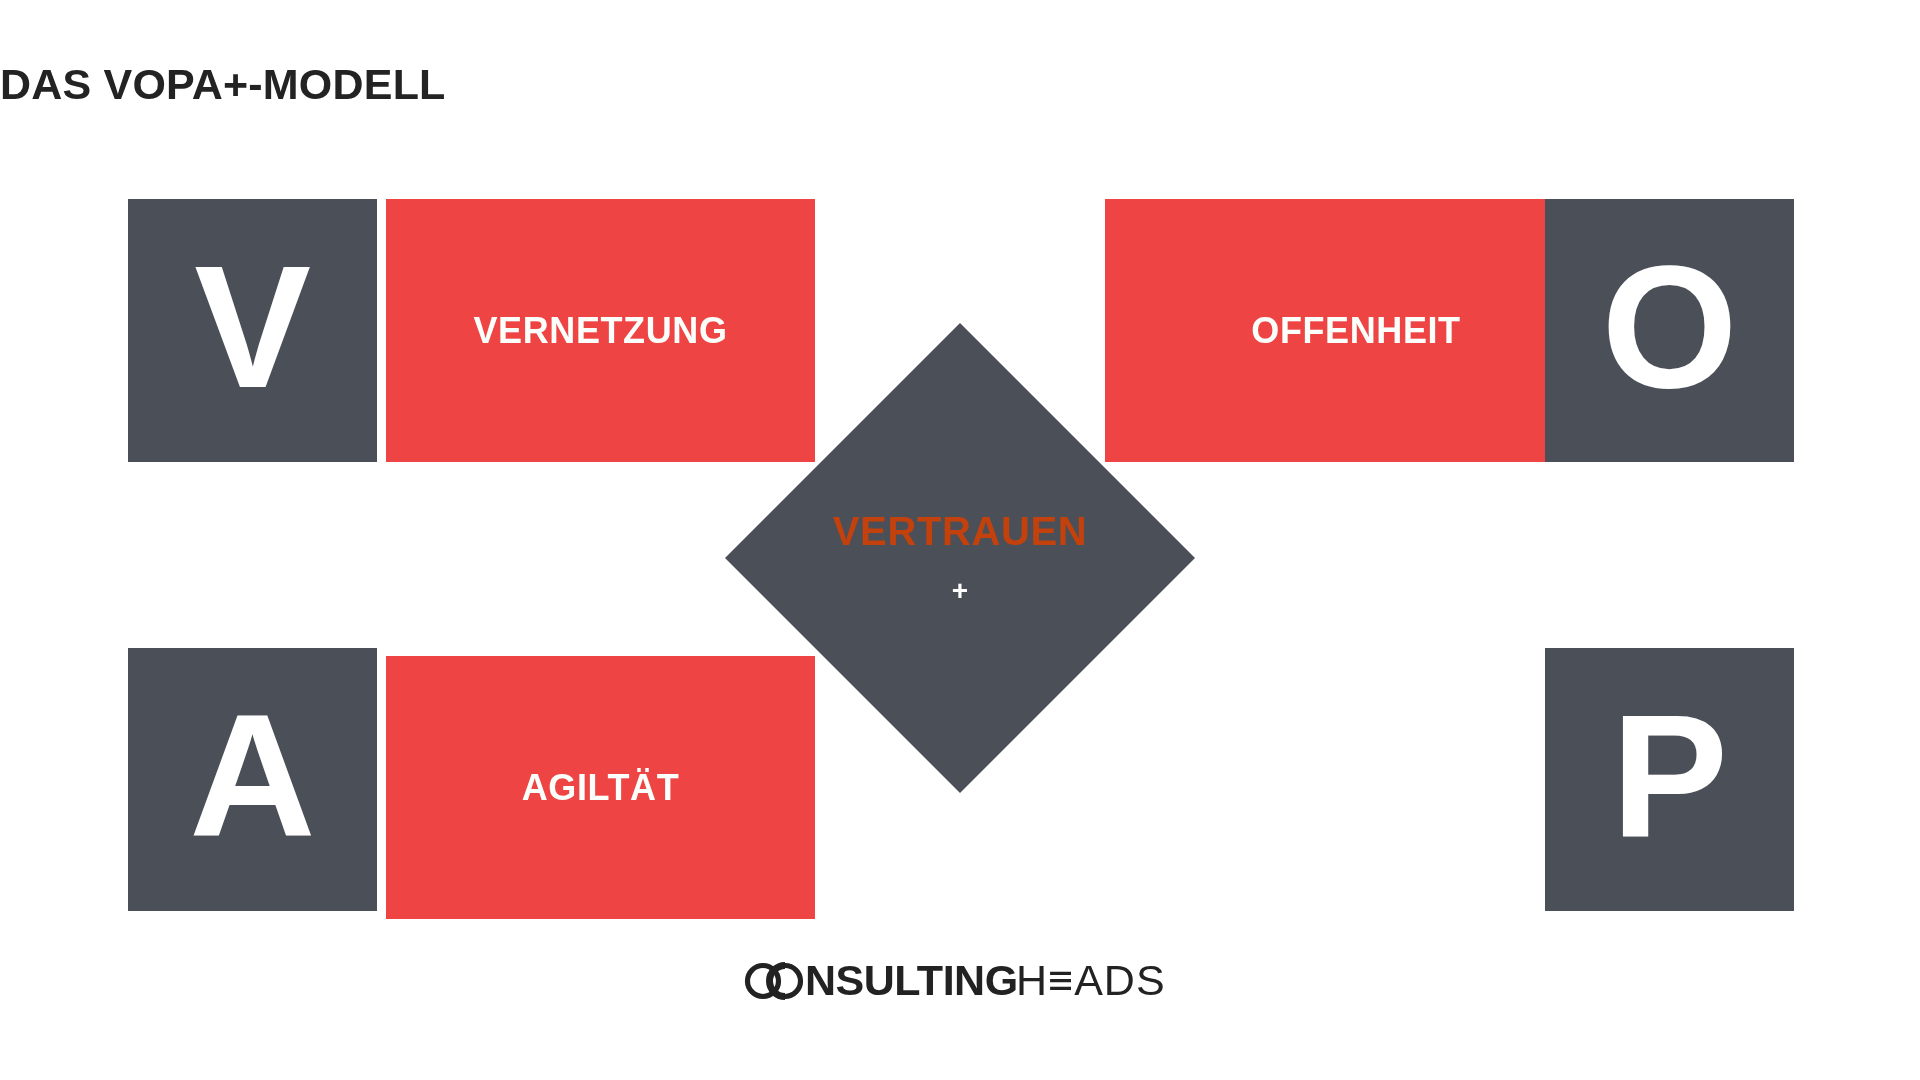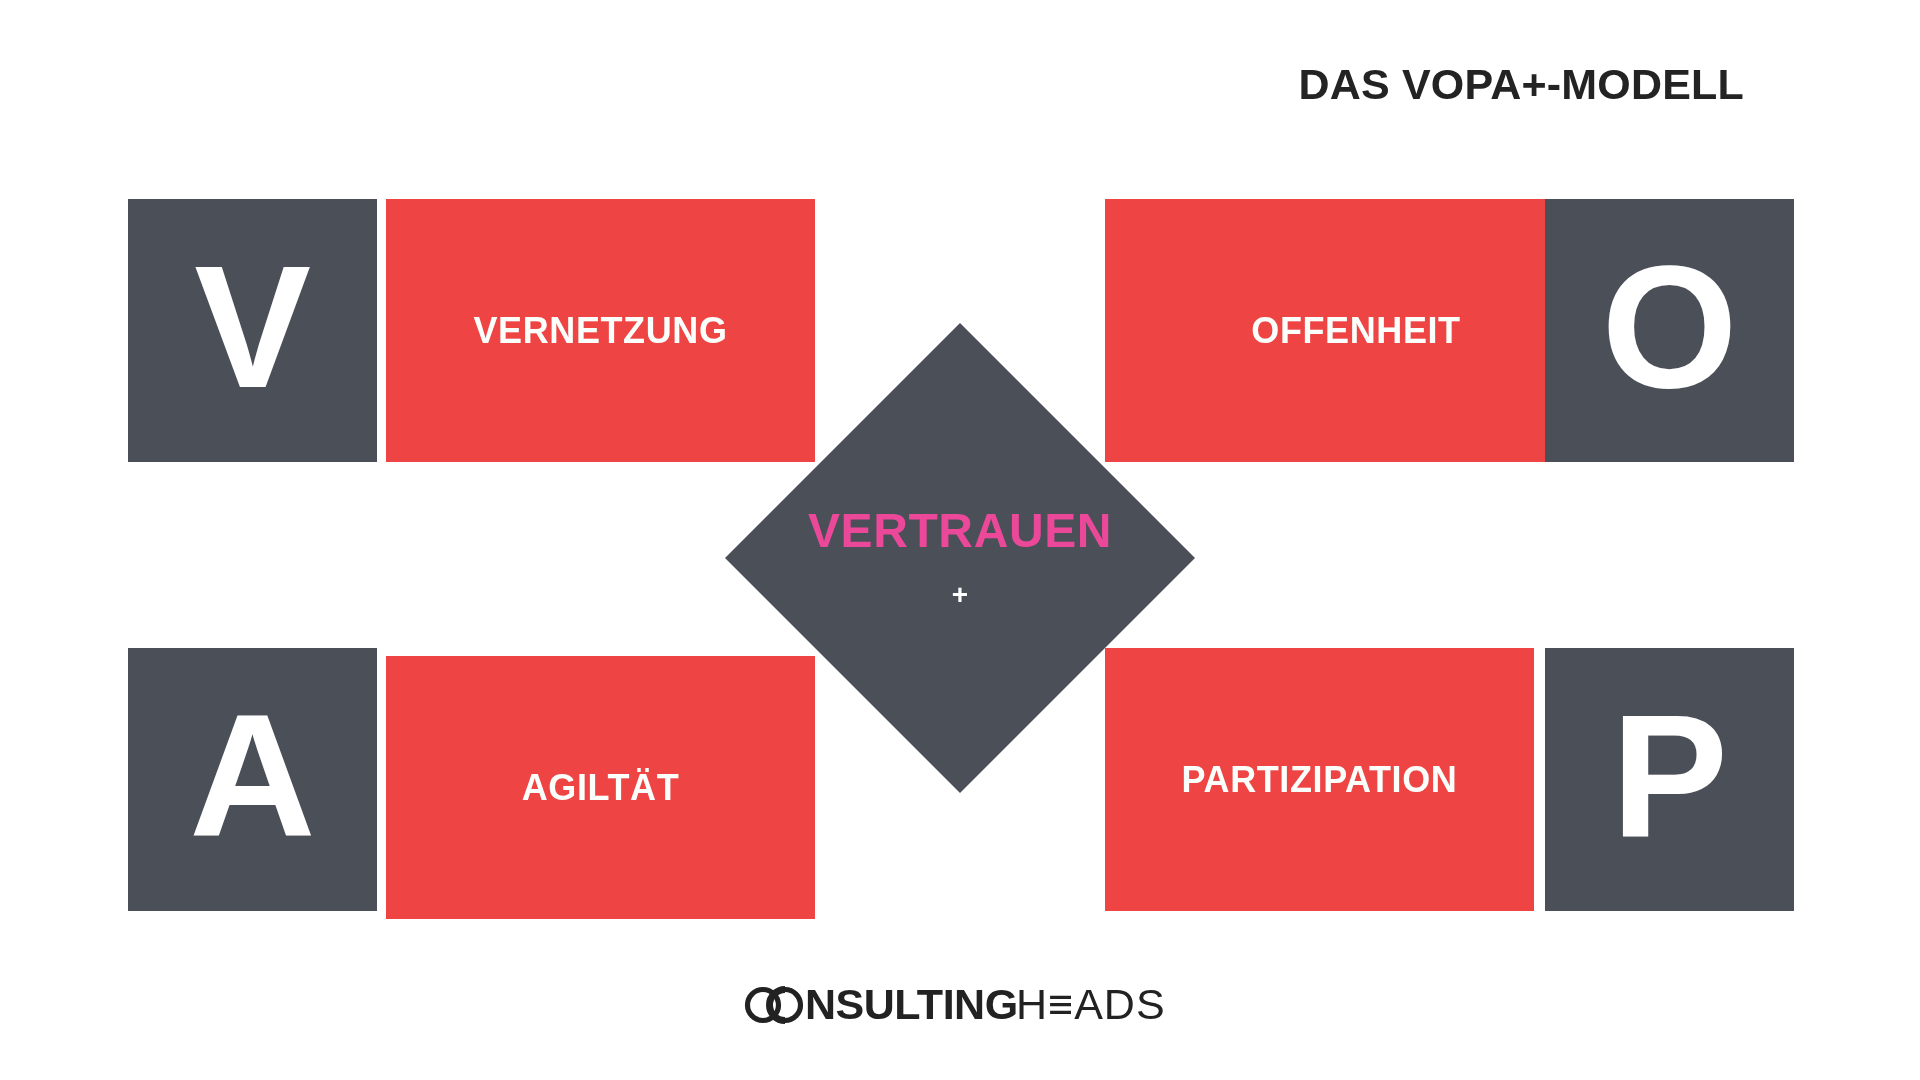--- a/index.html
+++ b/index.html
@@ -19,21 +19,21 @@
     background: #ffffff;
     overflow: hidden;
   }
 
   
   #title {
     position: absolute;
     left: 0;
     top: 60px;
     width: 1744px;
-    text-align: right;
+    text-align: left;
     font-size: 43px;
     font-weight: 700;
     letter-spacing: 0.2px;
     color: #232323;
     white-space: nowrap;
   }
 
   
   .letter-box {
     position: absolute;
@@ -94,23 +94,23 @@
   }
   #diamond-text {
     position: absolute;
     inset: 0;
     display: flex;
     flex-direction: column;
     align-items: center;
     justify-content: center;
   }
   #diamond-title {
-    font-size: 48px;
+    font-size: 40px;
     font-weight: 700;
-    color: #ec4899;
+    color: #c2410c;
     letter-spacing: 0.6px;
     line-height: 1;
     white-space: nowrap;
   }
   #diamond-plus {
     margin-top: 26px;
     font-size: 28px;
     font-weight: 700;
     color: #ffffff;
     line-height: 1;
@@ -118,21 +118,20 @@
 
   
   #logo {
     position: absolute;
     left: 0;
     top: 955px;
     width: 1920px;
     display: flex;
     align-items: center;
     justify-content: center;
-    margin-top: 24px;
   }
   #logo svg { display: block; }
 </style>
 </head>
 <body>
 
 <div id="canvas">
 
   <div id="title">DAS VOPA+-MODELL</div>
 
@@ -161,23 +160,20 @@
   </div>
 
   <div class="letter-box" id="box-a">
     <span class="letter-glyph">A</span>
   </div>
 
   <div class="pillar-box" id="box-agil">
     <span class="pillar-label">AGILTÄT</span>
   </div>
 
-  <div class="pillar-box" id="box-part">
-    <span class="pillar-label">PARTIZIPATION</span>
-  </div>
 
   <div class="letter-box" id="box-p">
     <span class="letter-glyph">P</span>
   </div>
 
   <div id="logo">
     <svg width="470" height="52" viewBox="0 0 470 52" aria-hidden="true">
 
       <g fill="none" stroke="#222222" stroke-width="5.2">
 

